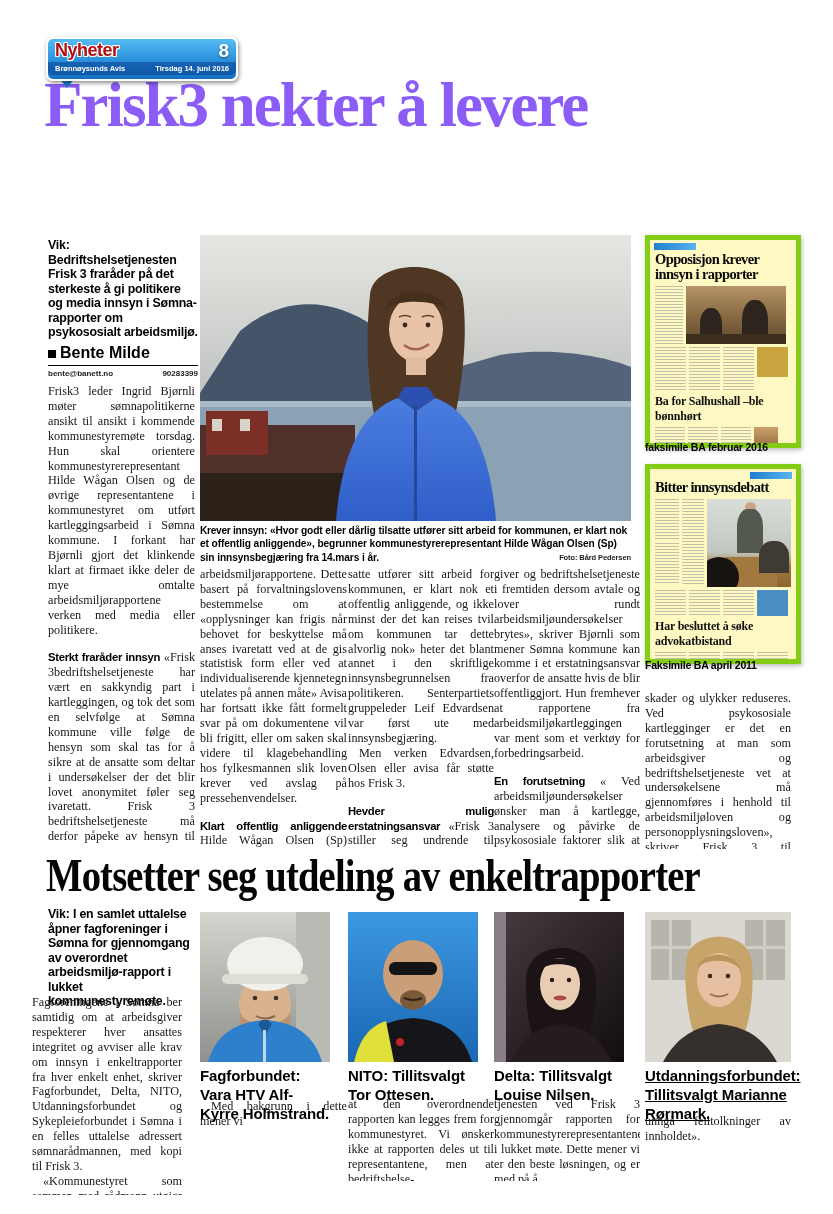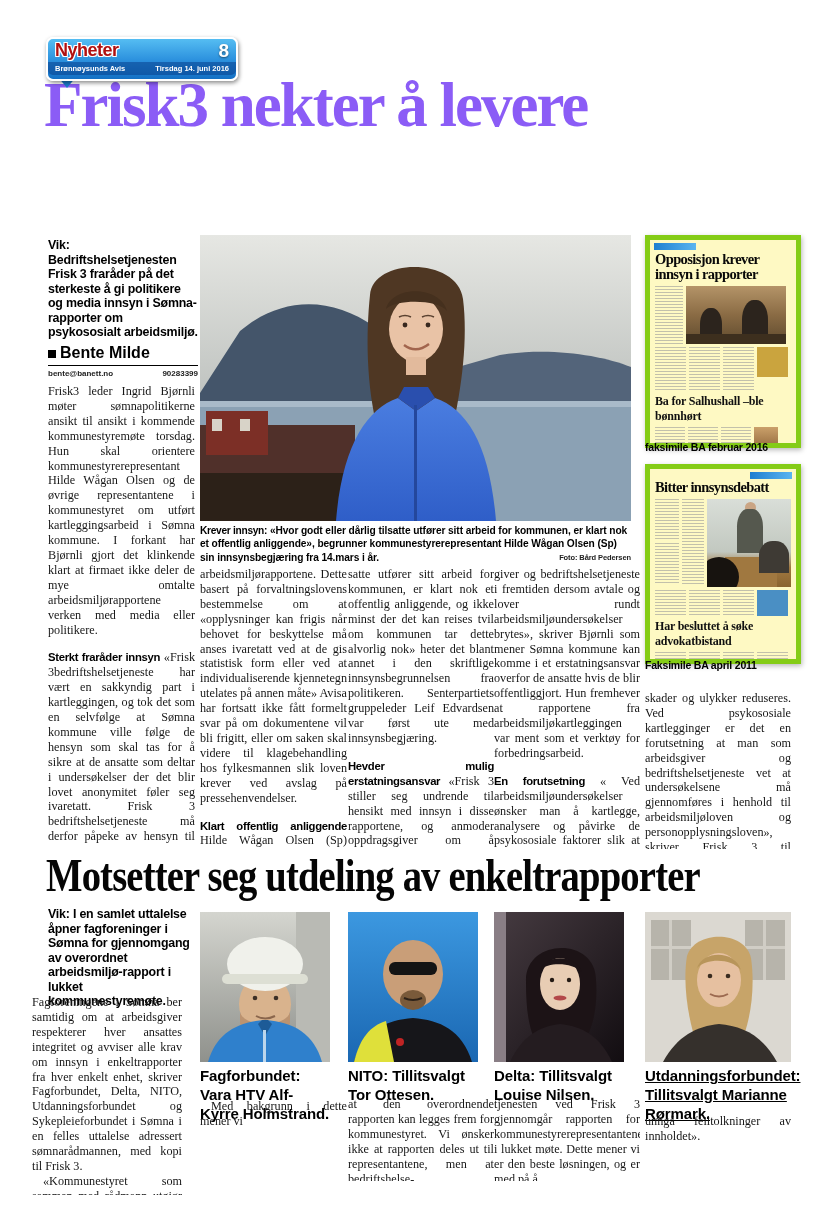--- a/index.html
+++ b/index.html
@@ -148,20 +148,21 @@
   <p class="sec"><span class="ph">Sterkt fraråder innsyn</span> <span>«Frisk 3bedriftshelsetjeneste har vært en sakkyndig part i kartleggingen, og tok det som en selvfølge at Sømna kommune ville følge de hensyn som skal tas for å sikre at de ansatte som deltar i undersøkelser der det blir lovet anonymitet føler seg ivaretatt. Frisk 3 bedriftshelsetjeneste må derfor påpeke av hensyn til de ansatte som har deltatt i denne undersøkelsen at vi sterkt fraråder andres innsyn i rapporten som inneholder opplysninger som kan spores tilbake til enkelte arbeidstakere».</span></p>
 
 </div>
 <div class="col" style="left:200px;top:567px;height:280px;">
   <p><span>arbeidsmiljørapportene. Dette basert på forvaltningslovens bestemmelse om at «opplysninger kan frigis når behovet for beskyttelse må anses ivaretatt ved at de gis statistisk form eller ved at individualiserende kjennetegn utelates på annen måte» Avisa har fortsatt ikke fått formelt svar på om dokumentene vil bli frigitt, eller om saken skal videre til klagebehandling hos fylkesmannen slik loven krever ved avslag på pressehenvendelser.</span></p>
   <p class="sec"><span class="ph">Klart offentlig anliggende</span> <span>Hilde Wågan Olsen (Sp) begjærte 14. mars innsyn i blant annet arbeidsmiljøkartlegginger i Sømna.</span></p>
 
 </div>
 <div class="col" style="left:348px;top:567px;height:280px;width:146px;">
   <p><span>satte utfører sitt arbeid for kommunen, er klart nok et offentlig anliggende, og ikke minst der det kan reises tvil om kommunen tar dette alvorlig nok» heter det blant annet i den skriftlige innsynsbegrunnelsen fra politikeren. Senterpartiets gruppeleder Leif Edvardsen var først ute med innsynsbegjæring.</span></p>
+  <p class="ind"><span>Men verken Edvardsen, Olsen eller avisa får støtte hos Frisk 3.</span></p>
   <p class="sec"><span class="ph">Hevder mulig erstatningsansvar</span> <span>«Frisk 3 stiller seg undrende til hensikt med innsyn i disse rapportene, og anmoder oppdragsgiver om å reflektere rundt hvordan tillitsforhold for de ansatte vil bli til arbeids-</span></p>
 </div>
 <div class="col" style="left:494px;top:567px;height:280px;width:146px;">
   <p><span>giver og bedriftshelsetjeneste i fremtiden dersom avtale og lover rundt arbeidsmiljøundersøkelser brytes», skriver Bjørnli som mener Sømna kommune kan komme i et erstatningsansvar overfor de ansatte hvis de blir offentliggjort. Hun fremhever at rapportene fra arbeidsmiljøkartleggingen var ment som et verktøy for forbedringsarbeid.</span></p>
   <p class="sec"><span class="ph">En forutsetning</span> <span>« Ved arbeidsmiljøundersøkelser ønsker man å kartlegge, analysere og påvirke de psykososiale faktorer slik at jobbtilfredshet, trivsel, motivering, god helse, nærvær og produktivitet øker, mens risikofaktorer som medfører stress, fravær, sykdom,</span></p>
 </div>
 <div class="col" style="left:645px;top:691px;height:158px;width:146px;">
   <p><span>skader og ulykker reduseres. Ved psykososiale kartlegginger er det en forutsetning at man som arbeidsgiver og bedriftshelsetjeneste vet at undersøkelsene må gjennomføres i henhold til arbeidsmiljøloven og personopplysningsloven», skriver Frisk 3 til sømnarådmannen.</span></p>
 </div>
 

